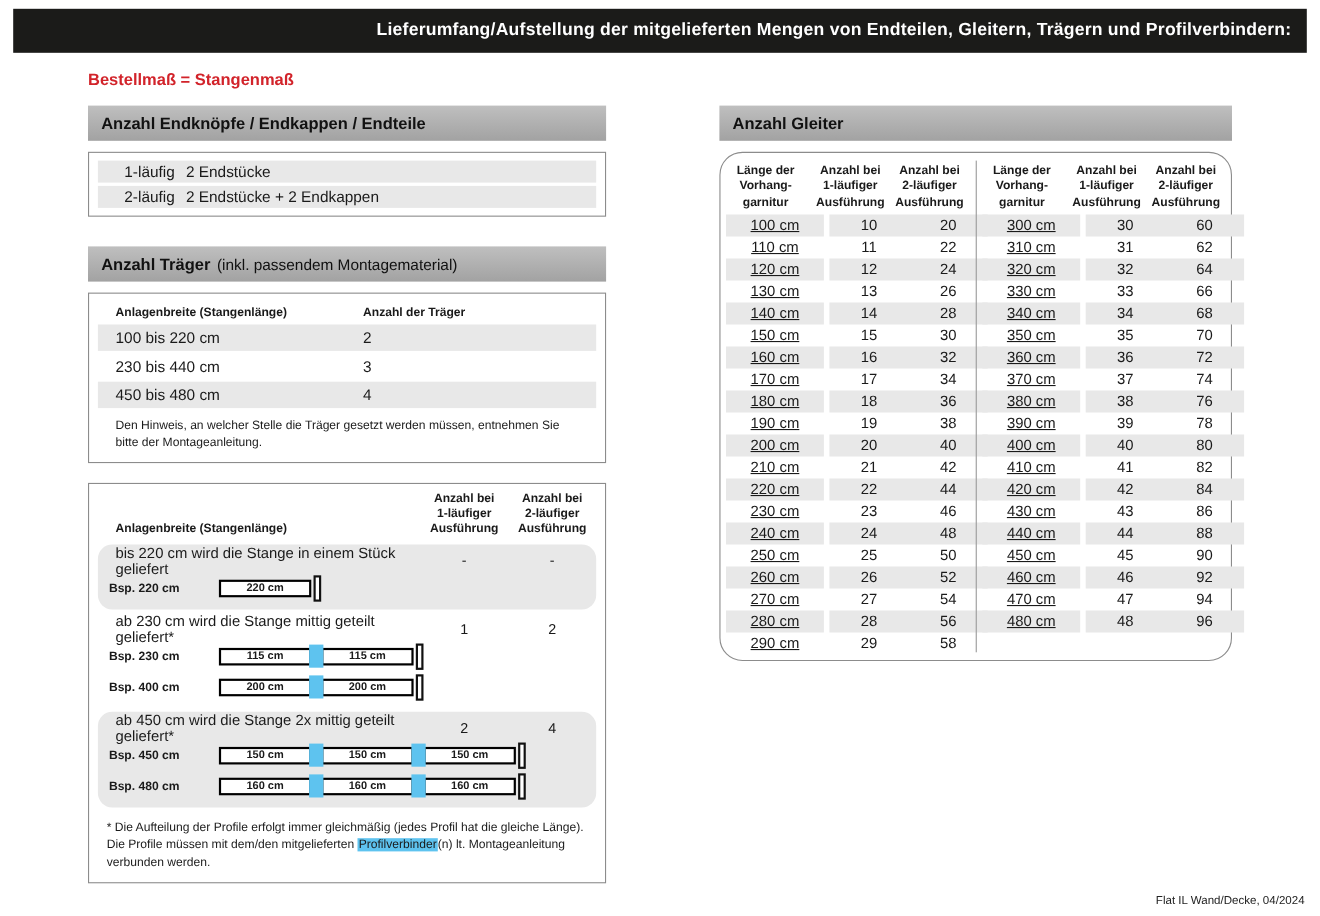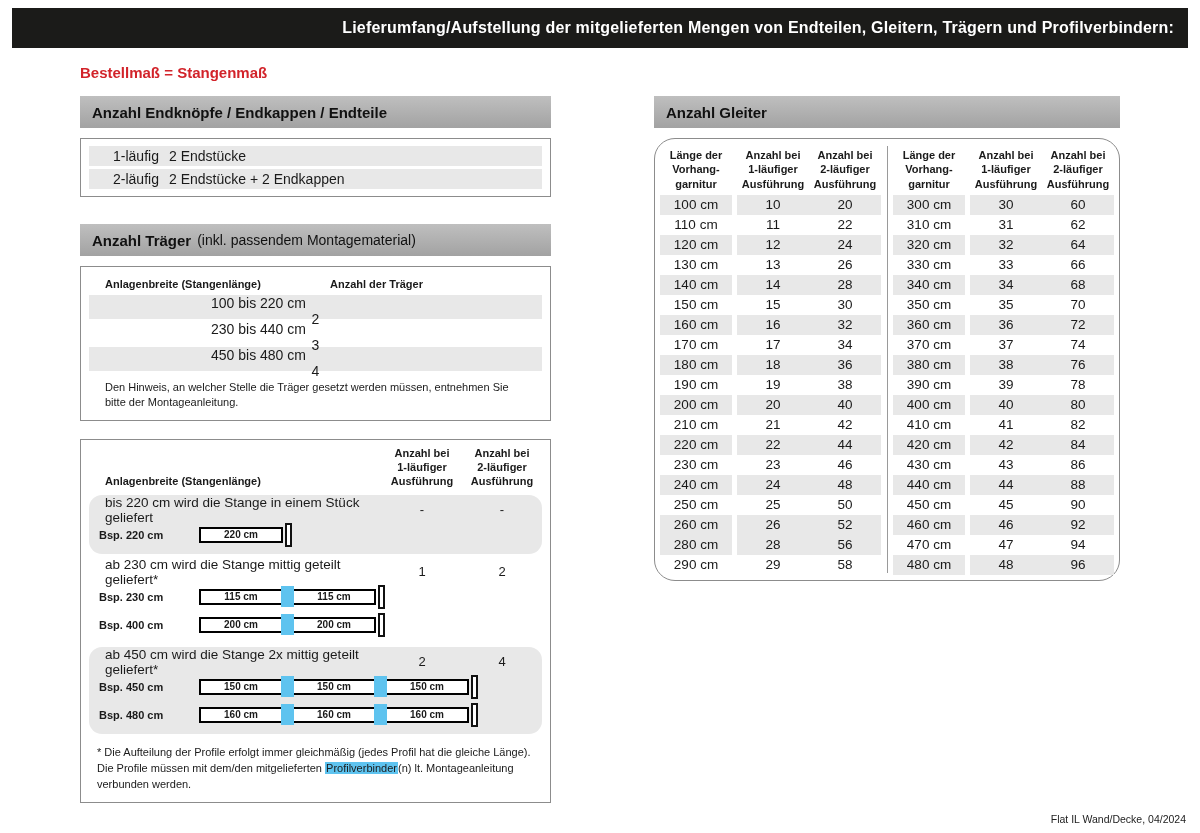--- a/index.html
+++ b/index.html
@@ -43,21 +43,21 @@
   .simple-row:last-child { margin-bottom:0; }
   .simple-row.striped { background:#e8e8e8; }
   .cell-label { width:80px; padding-left:24px; flex:none; }
   .cell-value { flex:1; }
 
   
   .traeger-box { padding:6px 8px; margin-bottom:18px; }
   .t-head { display:flex; align-items:center; height:22px; font-size:11px; font-weight:bold; }
   .t-range-h { width:241px; padding-left:16px; flex:none; }
   .t-count-h { flex:1; }
-  .t-row { display:flex; align-items:center; height:24px; font-size:14px; margin-bottom:2px;flex-direction:column; }
+  .t-row { display:flex; align-items:center; height:24px; font-size:14px; margin-bottom:2px; }
   .t-row.striped { background:#e8e8e8; }
   .t-range { width:241px; padding-left:16px; flex:none; }
   .t-count { flex:1; }
   .t-note { font-size:11px; line-height:1.4; padding:7px 16px 3px; }
 
   
   .profil-box { padding-bottom:2px; }
   .phead { display:flex; padding:6px 8px 3px; }
   .ph-label { flex:1; align-self:flex-end; font-size:11px; font-weight:bold; padding-left:16px; padding-bottom:2px; }
   .ph-col { width:80px; flex:none; font-size:11px; font-weight:bold; text-align:center; white-space:pre-line; line-height:1.3; }
@@ -84,21 +84,21 @@
   .g-divider { width:1px; background:#9a9a9a; margin:2px 3px; flex:none; }
   .g-table { width:221px; flex:none; }
   .g-head { display:flex; margin-bottom:4px; }
   .g-hcell {
     font-size:11px; font-weight:bold; text-align:center;
     white-space:pre-line; line-height:1.3; padding-top:4px;
   }
   .g-hcell.len { width:72px; margin-right:5px; flex:none; }
   .g-hcell.cnt { width:72px; flex:none; }
   .g-row { display:flex; height:20px; margin-bottom:0; }
-  .g-len { width:72px; margin-right:5px; flex:none; display:flex; align-items:center; justify-content:center; font-size:13.5px; }
+  .g-len { width:89px; margin-right:5px; flex:none; display:flex; align-items:center; justify-content:center; font-size:13.5px;text-decoration:underline; }
   .g-counts { flex:1; display:flex; }
   .g-cnt { width:72px; flex:none; display:flex; align-items:center; justify-content:center; font-size:13.5px; }
   .g-row.striped .g-len, .g-row.striped .g-counts { background:#e8e8e8; }
 
   .page-footer {
     position:absolute; right:14px; bottom:8px; font-size:10.5px; color:#222;
   }
 </style>
 </head>
 <body>
@@ -374,20 +374,27 @@
                 <span class="g-cnt">50</span>
               </span>
             </div>
             <div class="g-row striped">
               <span class="g-len">260 cm</span>
               <span class="g-counts">
                 <span class="g-cnt">26</span>
                 <span class="g-cnt">52</span>
               </span>
             </div>
+            <div class="g-row">
+              <span class="g-len">270 cm</span>
+              <span class="g-counts">
+                <span class="g-cnt">27</span>
+                <span class="g-cnt">54</span>
+              </span>
+            </div>
             <div class="g-row striped">
               <span class="g-len">280 cm</span>
               <span class="g-counts">
                 <span class="g-cnt">28</span>
                 <span class="g-cnt">56</span>
               </span>
             </div>
             <div class="g-row">
               <span class="g-len">290 cm</span>
               <span class="g-counts">

